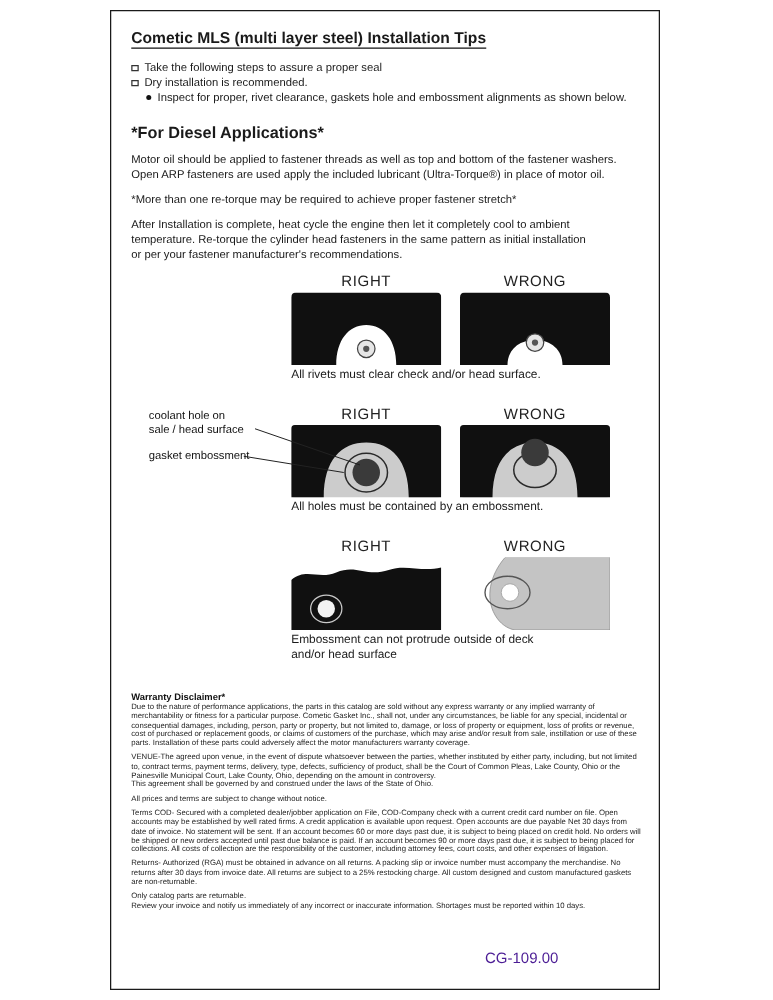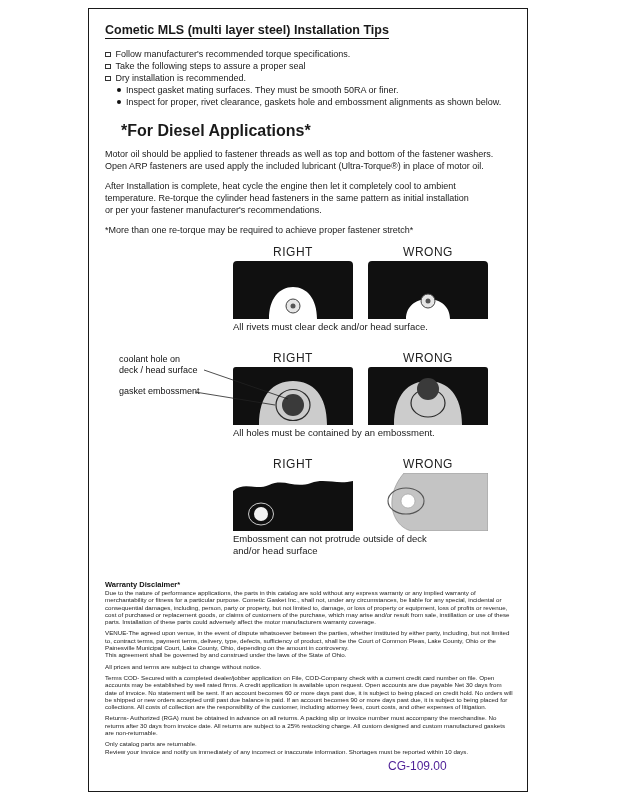--- a/index.html
+++ b/index.html
@@ -14,21 +14,21 @@
   .content { padding:12px 14px 0 16px; }
 
   .title { font-size:12.5px; font-weight:bold; margin:2px 0 10px 0; line-height:15px; }
   .title-underline { border-bottom:1.5px solid #111; padding-bottom:1px; }
 
   .tip { display:flex; align-items:flex-start; font-size:9px; line-height:12px; }
   .tip.sub { margin-left:12px; }
   .sq { width:3.5px; height:3.5px; border:1px solid #333; margin:3.5px 5px 0 0; flex:none; }
   .dot { width:4px; height:4px; border-radius:50%; background:#111; margin:3.5px 5px 0 0; flex:none; }
 
-  .diesel-heading { font-size:16px; font-weight:bold; margin:14px 0 8px 16px; }
+  .diesel-heading { font-size:13px; font-weight:bold; margin:14px 0 8px 0; }
   .para { font-size:9px; line-height:12px; margin:0 0 8px 0; white-space:pre-line; }
 
   .diagrams { position:relative; margin-top:10px; height:316px; }
   .diag-row { margin-left:128px; height:88px; margin-bottom:18px; }
   .diag-row.last { height:104px; margin-bottom:0; }
   .panels { display:flex; gap:15px; }
   .panel { width:120px; }
   .col-label { text-align:center; font-size:12px; letter-spacing:0.5px; height:13px; line-height:13px; margin-bottom:2px; color:#222; }
   .panel svg { display:block; }
   .caption { font-size:9.5px; line-height:12px; margin-top:2px; white-space:pre-line; }
@@ -51,47 +51,39 @@
   <div class="frame">
     <div class="content">
 
       <div class="title">
         <span class="title-underline">Cometic MLS (multi layer steel) Installation Tips</span>
       </div>
 
       <div>
         <div class="tip">
           <span class="sq"></span>
-          <span>Follow manufacturer's recommended torque specifications.</span>
-        </div>
-        <div class="tip">
-          <span class="sq"></span>
           <span>Take the following steps to assure a proper seal</span>
         </div>
         <div class="tip">
           <span class="sq"></span>
           <span>Dry installation is recommended.</span>
-        </div>
-        <div class="tip sub">
-          <span class="dot"></span>
-          <span>Inspect gasket mating surfaces.  They must be smooth 50RA or finer.</span>
         </div>
         <div class="tip sub">
           <span class="dot"></span>
           <span>Inspect for proper, rivet clearance, gaskets hole and embossment alignments as shown below.</span>
         </div>
       </div>
 
       <div class="diesel-heading">*For Diesel Applications*</div>
       <p class="para">Motor oil should be applied to fastener threads as well as top and bottom of the fastener washers.
 Open ARP fasteners are used apply the included lubricant (Ultra-Torque®) in place of motor oil.</p>
+      <p class="para">*More than one re-torque may be required to achieve proper fastener stretch*</p>
       <p class="para">After Installation is complete, heat cycle the engine then let it completely cool to ambient
 temperature. Re-torque the cylinder head fasteners in the same pattern as initial installation
 or per your fastener manufacturer's recommendations.</p>
-      <p class="para">*More than one re-torque may be required to achieve proper fastener stretch*</p>
 
       <div class="diagrams">
 
         <div class="diag-row">
           <div class="panels">
             <div class="panel">
               <div class="col-label">RIGHT</div>
               <svg width="120" height="58" viewBox="0 0 120 58">
                 <path d="M4,0 H116 Q120,0 120,4 V58 H84 C84,38 74,26 60,26 C46,26 36,38 36,58 H0 V4 Q0,0 4,0 Z" fill="#101010"></path>
                 <circle cx="60" cy="45" r="7" fill="#e6e6e6" stroke="#444" stroke-width="1"></circle>
@@ -100,21 +92,21 @@
             </div>
             <div class="panel">
               <div class="col-label">WRONG</div>
               <svg width="120" height="58" viewBox="0 0 120 58">
                 <path d="M4,0 H116 Q120,0 120,4 V58 H82 C82,46 73,38 60,38 C47,38 38,46 38,58 H0 V4 Q0,0 4,0 Z" fill="#101010"></path>
                 <circle cx="60" cy="40" r="7" fill="#e6e6e6" stroke="#444" stroke-width="1"></circle>
                 <circle cx="60" cy="40" r="2.5" fill="#555"></circle>
               </svg>
             </div>
           </div>
-          <div class="caption">All rivets must clear deck and/or head surface.</div>
+          <div class="caption">All rivets must clear check and/or head surface.</div>
         </div>
 
         <div class="diag-row">
           <div class="panels">
             <div class="panel">
               <div class="col-label">RIGHT</div>
               <svg width="120" height="58" viewBox="0 0 120 58">
                 <rect x="0" y="0" width="120" height="58" rx="3" fill="#cccccc"></rect>
                 <path d="M3,0 H117 Q120,0 120,3 V58 H94 C94,28 80,14 60,14 C40,14 26,28 26,58 H0 V3 Q0,0 3,0 Z" fill="#101010"></path>
                 <ellipse cx="60" cy="38" rx="17" ry="15.5" fill="none" stroke="#2a2a2a" stroke-width="1.2"></ellipse>
@@ -151,21 +143,21 @@
                 <ellipse cx="38" cy="28" rx="18" ry="13" fill="none" stroke="#555" stroke-width="1.1"></ellipse>
                 <circle cx="40" cy="28" r="7" fill="#ffffff" stroke="#999" stroke-width="0.6"></circle>
               </svg>
             </div>
           </div>
           <div class="caption">Embossment can not protrude outside of deck
 and/or head surface</div>
         </div>
 
         <div class="annotation ann-coolant">coolant hole on
-deck / head surface</div>
+sale / head surface</div>
         <div class="annotation ann-emboss">gasket embossment</div>
         <svg class="ann-lines" width="410" height="316" viewBox="0 0 410 316">
           <line x1="99" y1="124" x2="183" y2="153" stroke="#222" stroke-width="0.8"></line>
           <line x1="90" y1="146" x2="170" y2="159" stroke="#222" stroke-width="0.8"></line>
         </svg>
       </div>
 
       <div class="warranty">
         <div class="w-head">Warranty Disclaimer*</div>
         <p class="w-para">Due to the nature of performance applications, the parts in this catalog are sold without any express warranty or any implied warranty of merchantability or fitness for a particular purpose.  Cometic Gasket Inc., shall not, under any circumstances, be liable for any special, incidental or consequential damages, including, person, party or property, but not limited to, damage, or loss of property or equipment, loss of profits or revenue, cost of purchased or replacement goods, or claims of customers of the purchase, which may arise and/or result from sale, instillation or use of these parts.  Installation of these parts could adversely affect the motor manufacturers warranty coverage.</p>

